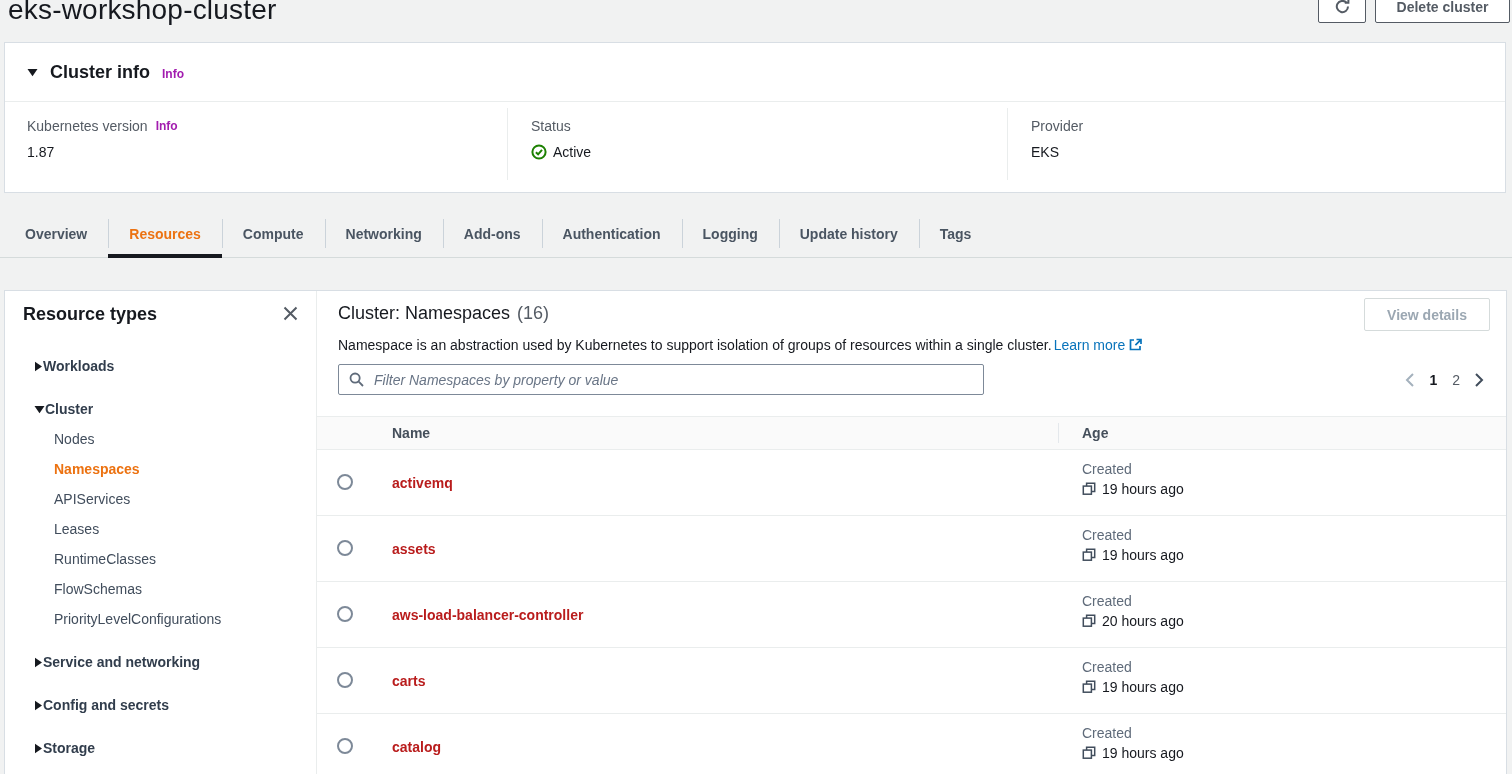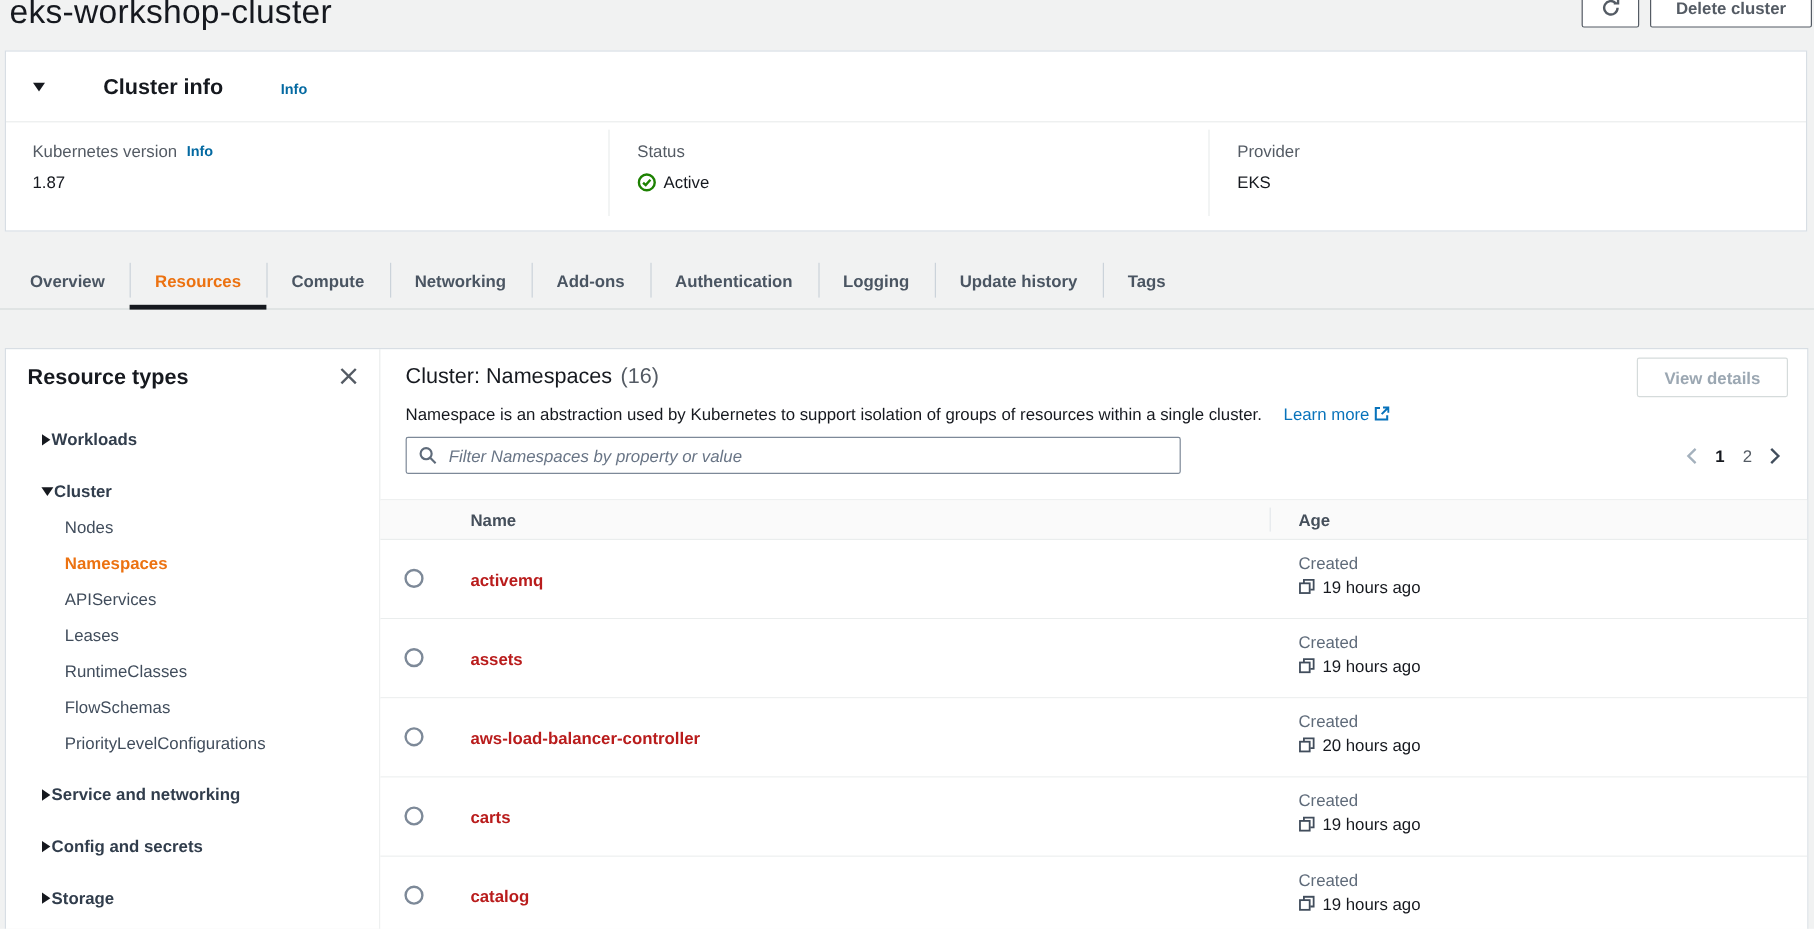--- a/index.html
+++ b/index.html
@@ -24,23 +24,23 @@
     display:flex;align-items:center;justify-content:center;
   }
   .btn-refresh{left:1318px;width:48px;}
   .btn-delete{left:1375px;width:135px;}
 
   
   .card{position:absolute;background:#fff;border:1px solid #d8dee4;box-sizing:border-box;}
 
   
   .info-card{left:4px;top:42px;width:1502px;height:151px;}
-  .info-head{height:58px;display:flex;align-items:center;padding-left:22px;border-bottom:1px solid #eaeded;gap:36px;}
+  .info-head{height:58px;display:flex;align-items:center;padding-left:22px;border-bottom:1px solid #eaeded;}
   .info-head h2{font-size:18px;font-weight:700;margin-left:12px;}
-  .info-link{font-size:12px;font-weight:700;color:#0369a1;margin-left:12px;position:relative;top:2px;}
+  .info-link{font-size:12px;font-weight:700;color:#a21caf;margin-left:12px;position:relative;top:2px;}
   .info-body{position:relative;height:92px;}
   .info-col{position:absolute;top:16px;}
   .info-col .lbl{font-size:14px;color:#545b64;display:flex;align-items:center;gap:8px;}
   .info-col .val{font-size:14px;color:#16191f;margin-top:10px;display:flex;align-items:center;gap:6px;}
   .col-1{left:22px;} .col-2{left:526px;} .col-3{left:1026px;}
   .vdiv{position:absolute;top:6px;bottom:14px;width:1px;background:#eaeded;}
   .vdiv-1{left:502px;} .vdiv-2{left:1002px;}
   .status-active{color:#1d8102;}
 
   
@@ -69,21 +69,21 @@
   .rt-child.selected{color:#ec7211;font-weight:700;}
 
   
   .main{position:absolute;left:312px;right:0;top:0;bottom:0;}
   .main-title{position:absolute;left:21px;top:12px;display:flex;align-items:baseline;gap:7px;}
   .main-title h2{font-size:18px;font-weight:400;color:#16191f;}
   .main-title .count{font-size:18px;color:#545b64;}
   .btn-viewdetails{position:absolute;right:16px;top:7px;width:126px;height:33px;background:#fff;
     border:1px solid #d5dbdb;border-radius:2px;font-size:14px;font-weight:700;color:#9ba7b2;cursor:default;}
   .desc{position:absolute;left:21px;top:46px;font-size:14px;color:#16191f;white-space:nowrap;}
-  .desc a{color:#0873bb;margin-left:18px;}
+  .desc a{color:#0873bb;margin-left:2px;}
   .desc svg{margin-left:4px;vertical-align:-1px;}
 
   .filter{position:absolute;left:21px;top:73px;width:646px;height:31px;box-sizing:border-box;
     border:1px solid #7d8998;border-radius:2px;background:#fff;display:flex;align-items:center;
     padding-left:10px;gap:8px;}
   .filter input{border:none;outline:none;flex:1;font-size:14px;font-family:inherit;color:#16191f;background:transparent;}
   .filter input::placeholder{font-style:italic;color:#697586;}
 
   .pagination{position:absolute;right:22px;top:77px;height:24px;display:flex;align-items:center;gap:15px;font-size:14px;}
   .pg-btn{background:none;border:none;padding:0;line-height:0;display:flex;align-items:center;}

